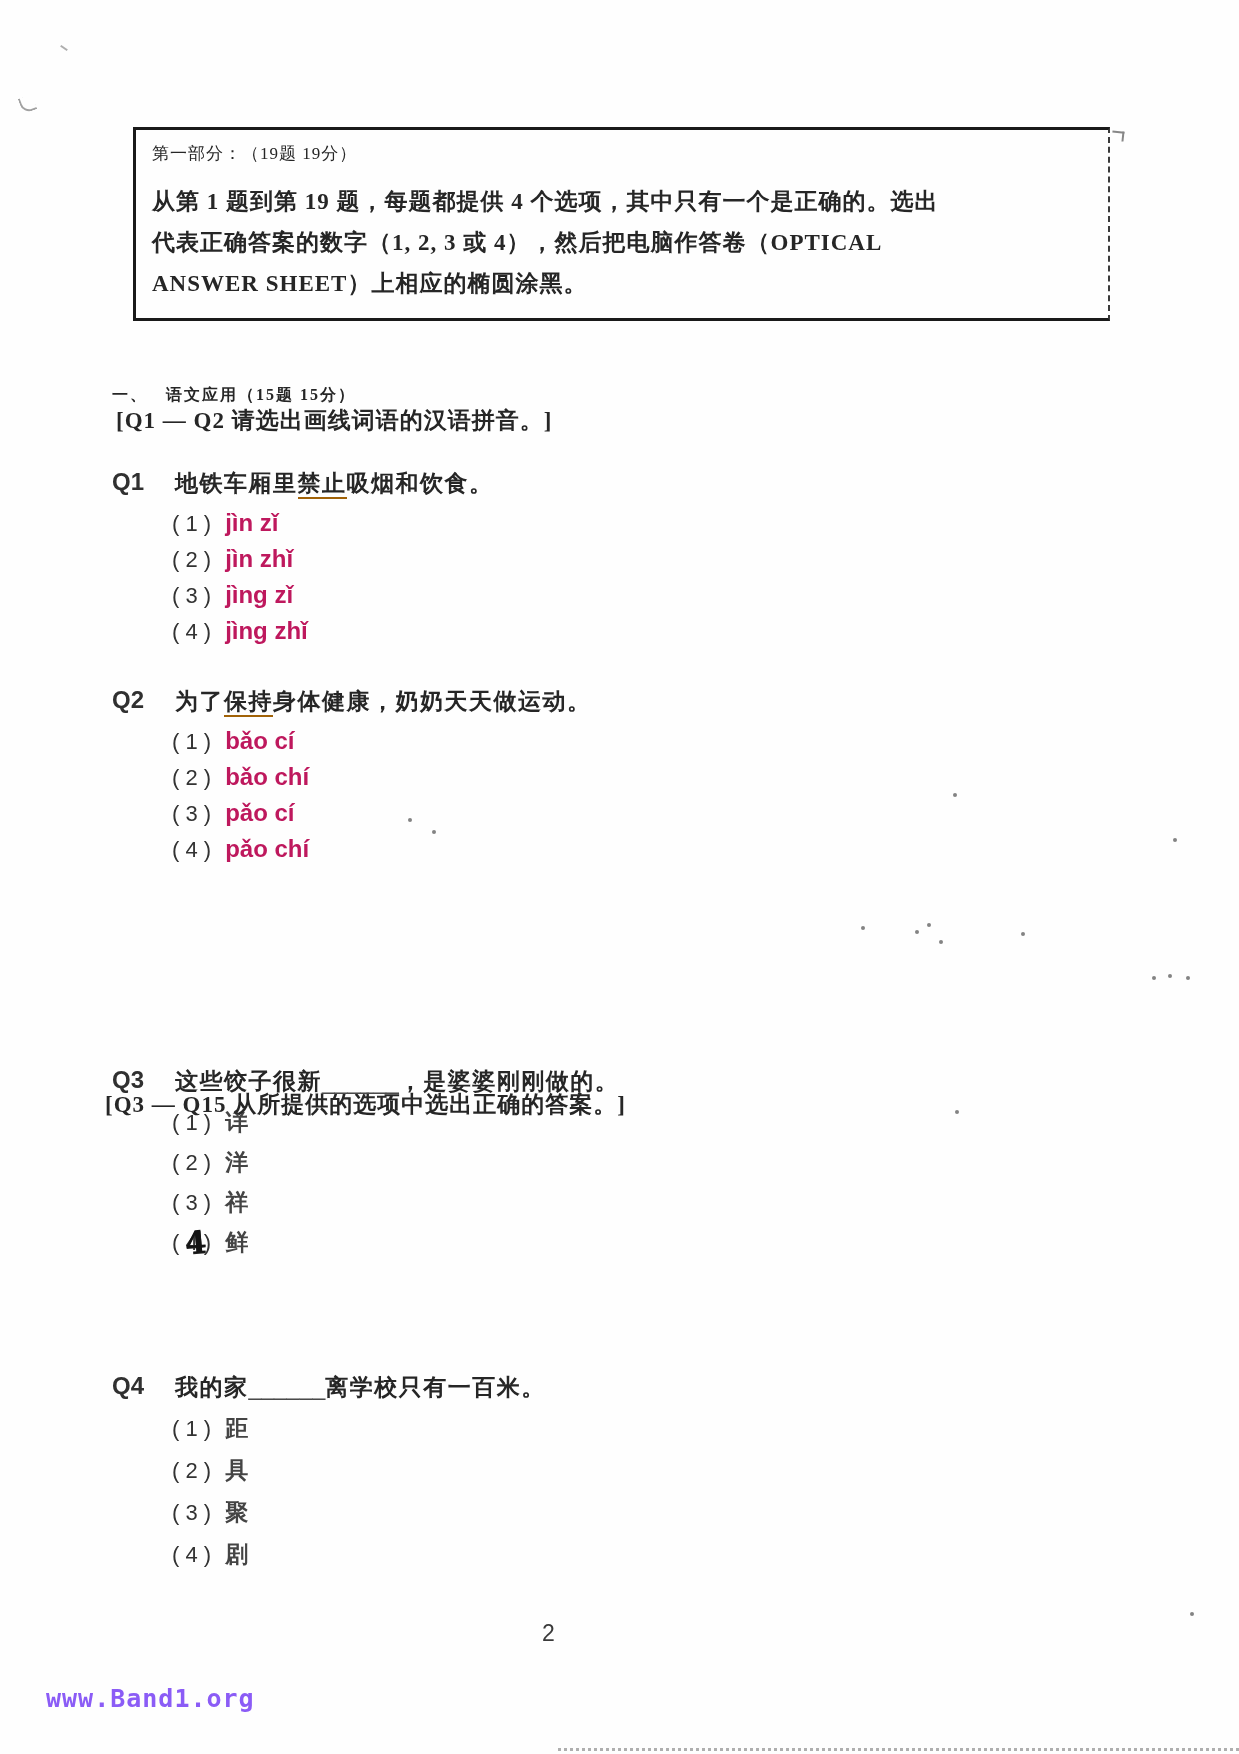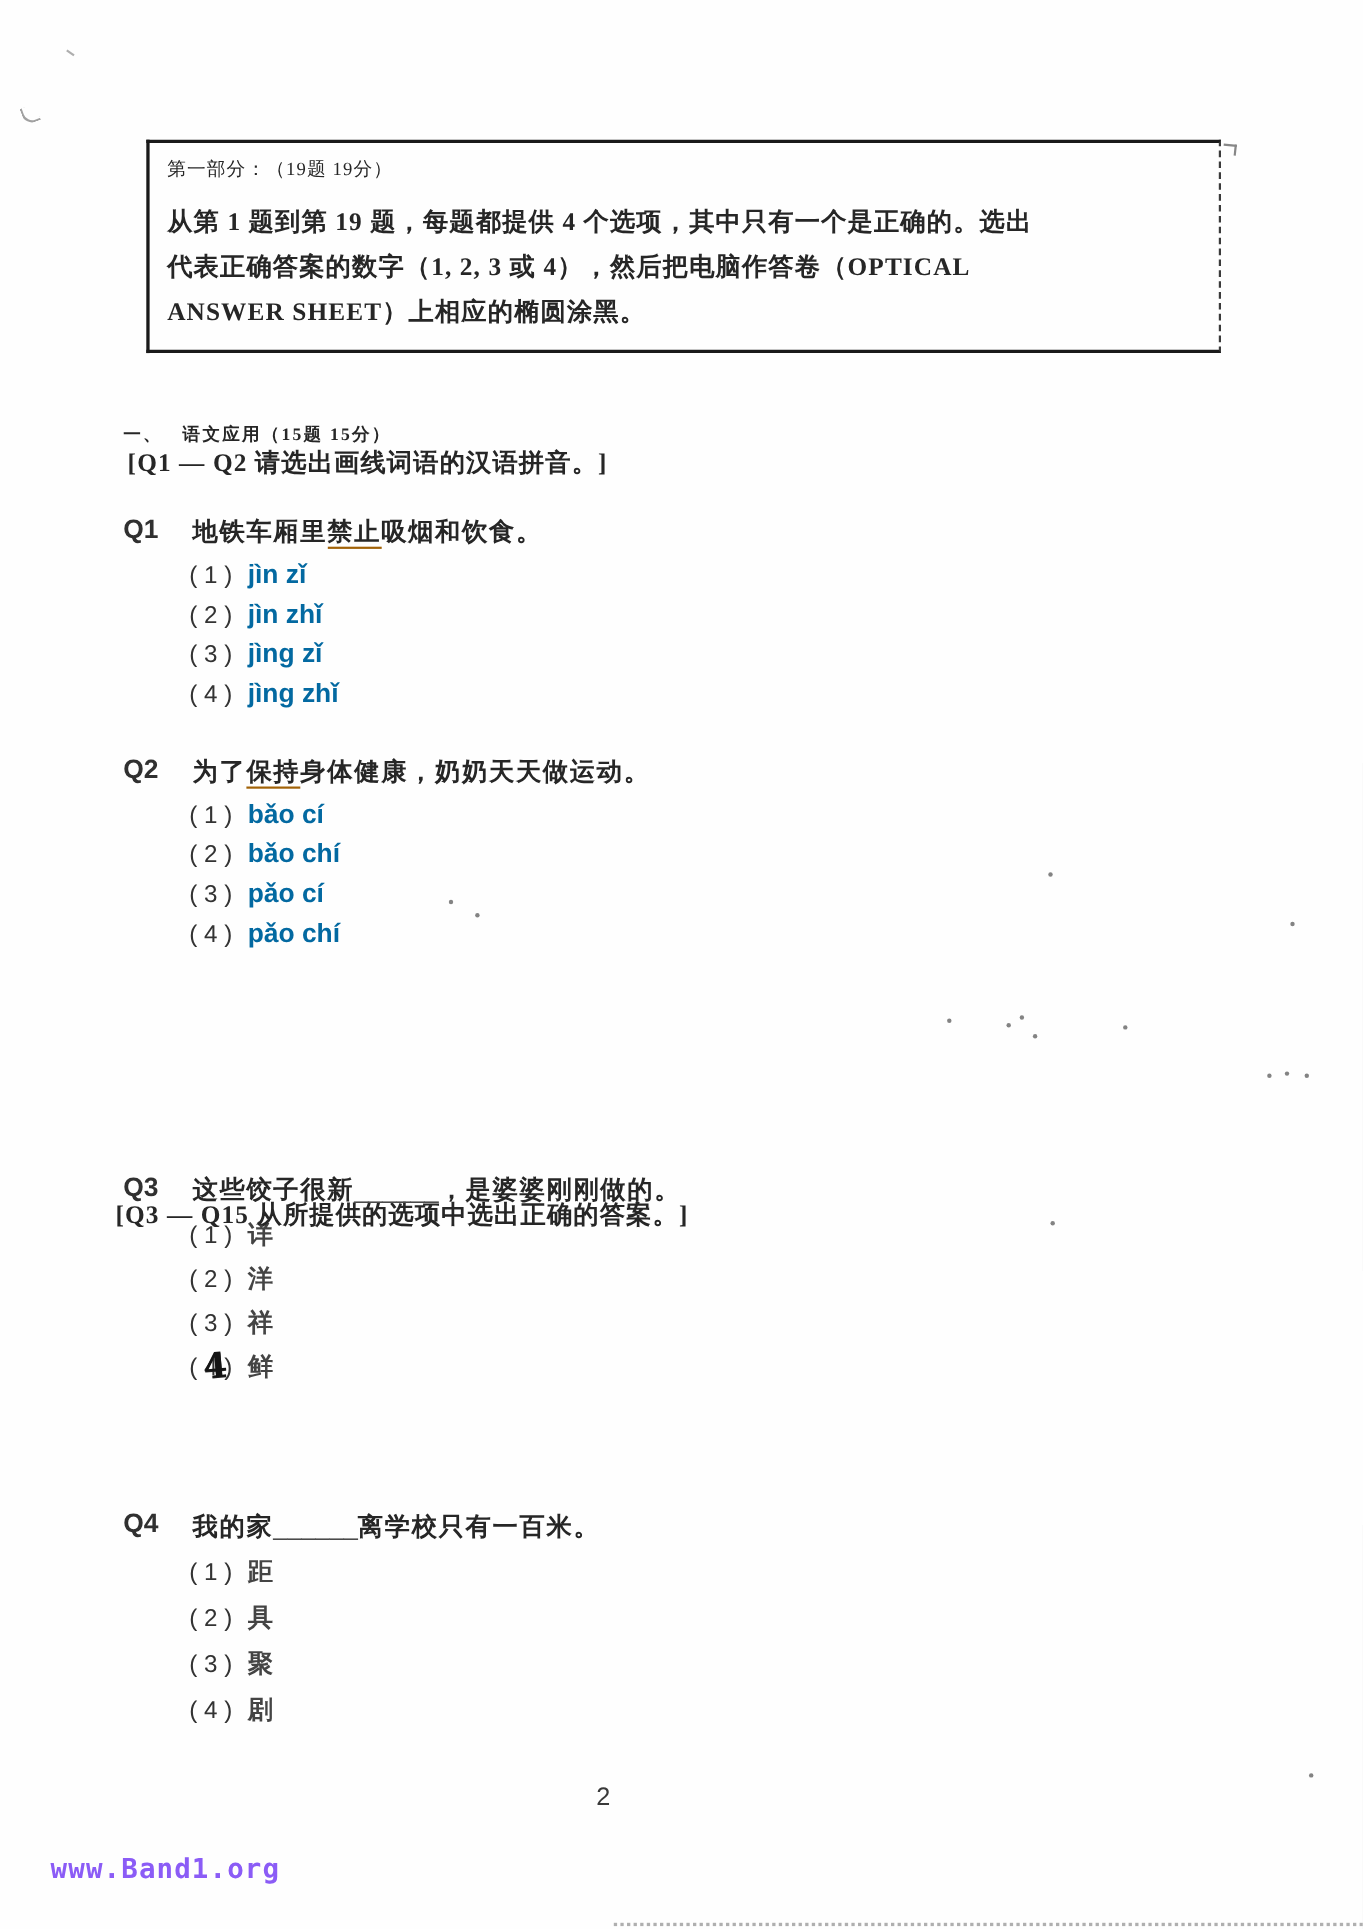--- a/index.html
+++ b/index.html
@@ -65,21 +65,21 @@
   .q3 .option-row{height:40px;}
   .q4 .option-row{height:42px;}
   .option-num{
     font-family:"Liberation Sans","DejaVu Sans",sans-serif;
     font-size:22px;color:#333;margin-right:14px;white-space:pre;
     position:relative;
   }
   .option-text{font-size:23px;letter-spacing:1px;color:#2b2b2b;}
   .pinyin{
     font-family:"Liberation Sans","DejaVu Sans",sans-serif;
-    font-size:24px;font-weight:600;color:#0369a1;letter-spacing:0;
+    font-size:24px;font-weight:600;color:#be185d;letter-spacing:0;
   }
   .hanzi{font-weight:600;opacity:.88;}
   .pen-four{
     position:absolute;left:13px;top:-6px;
     font-family:"DejaVu Serif",serif;
     font-size:31px;font-weight:900;color:#141414;
     transform:rotate(-5deg);text-shadow:0 1px 0 #222;
   }
   
   .page-number{

